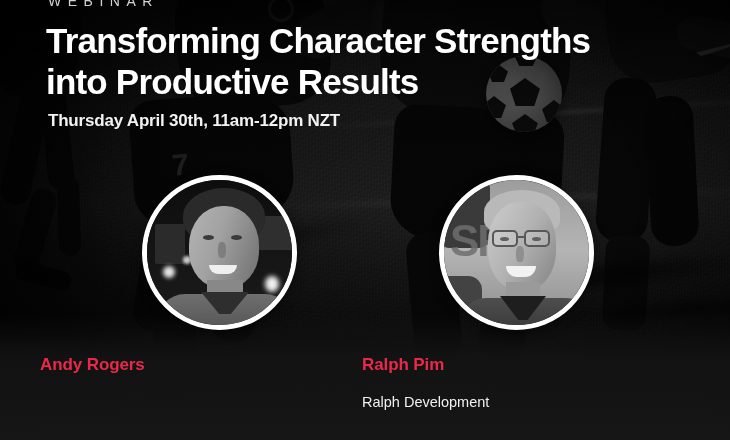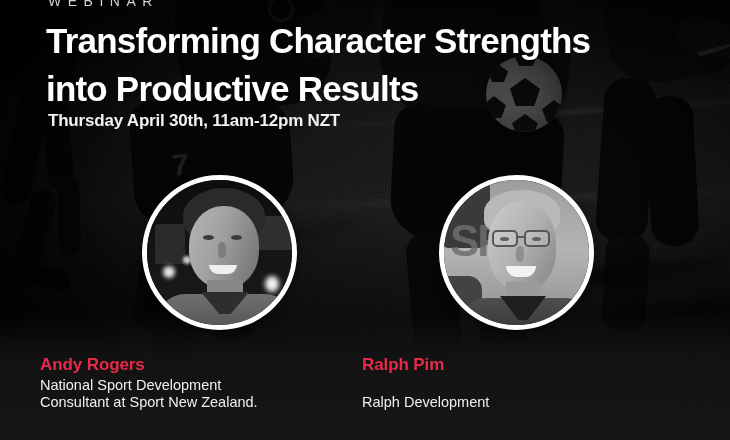--- a/index.html
+++ b/index.html
@@ -142,21 +142,21 @@
     color:#d3d3d3;
     text-transform:uppercase;
   }
 
   .headline {
     position:absolute; left:46px; top:20px; width:650px;
     color:#ffffff;
     font-size:35px; line-height:41px;
     font-weight:700; letter-spacing:-0.8px;
   }
-  .headline .l2 { display:block;margin-top:7px; }
+  .headline .l2 { display:block; }
 
   .datetime {
     position:absolute; left:48px; top:111px;
     color:#f2f2f2;
     font-size:17px; font-weight:700; letter-spacing:-0.2px;
   }
 
   
   .avatar {
     position:absolute; width:155px; height:155px; border-radius:50%;
@@ -341,24 +341,20 @@
         <span class="pB-nose"></span>
           <span class="pB-mouth"></span>
         <span class="pB-neck"></span>
         <span class="pB-shirt"></span>
           <span class="pB-collar"></span>
       </div>
     </div>
 
     <div class="speaker left">
       <div class="sp-name">Andy Rogers</div>
-      <div class="sp-role">
-        <span>National Sport Development</span><br>
-        <span>Consultant at Sport New Zealand.</span>
-      </div>
     </div>
 
     <div class="speaker right">
       <div class="sp-name">Ralph Pim</div>
       <div class="sp-role">
         <br>
         <span>Ralph Development</span>
       </div>
     </div>
 

